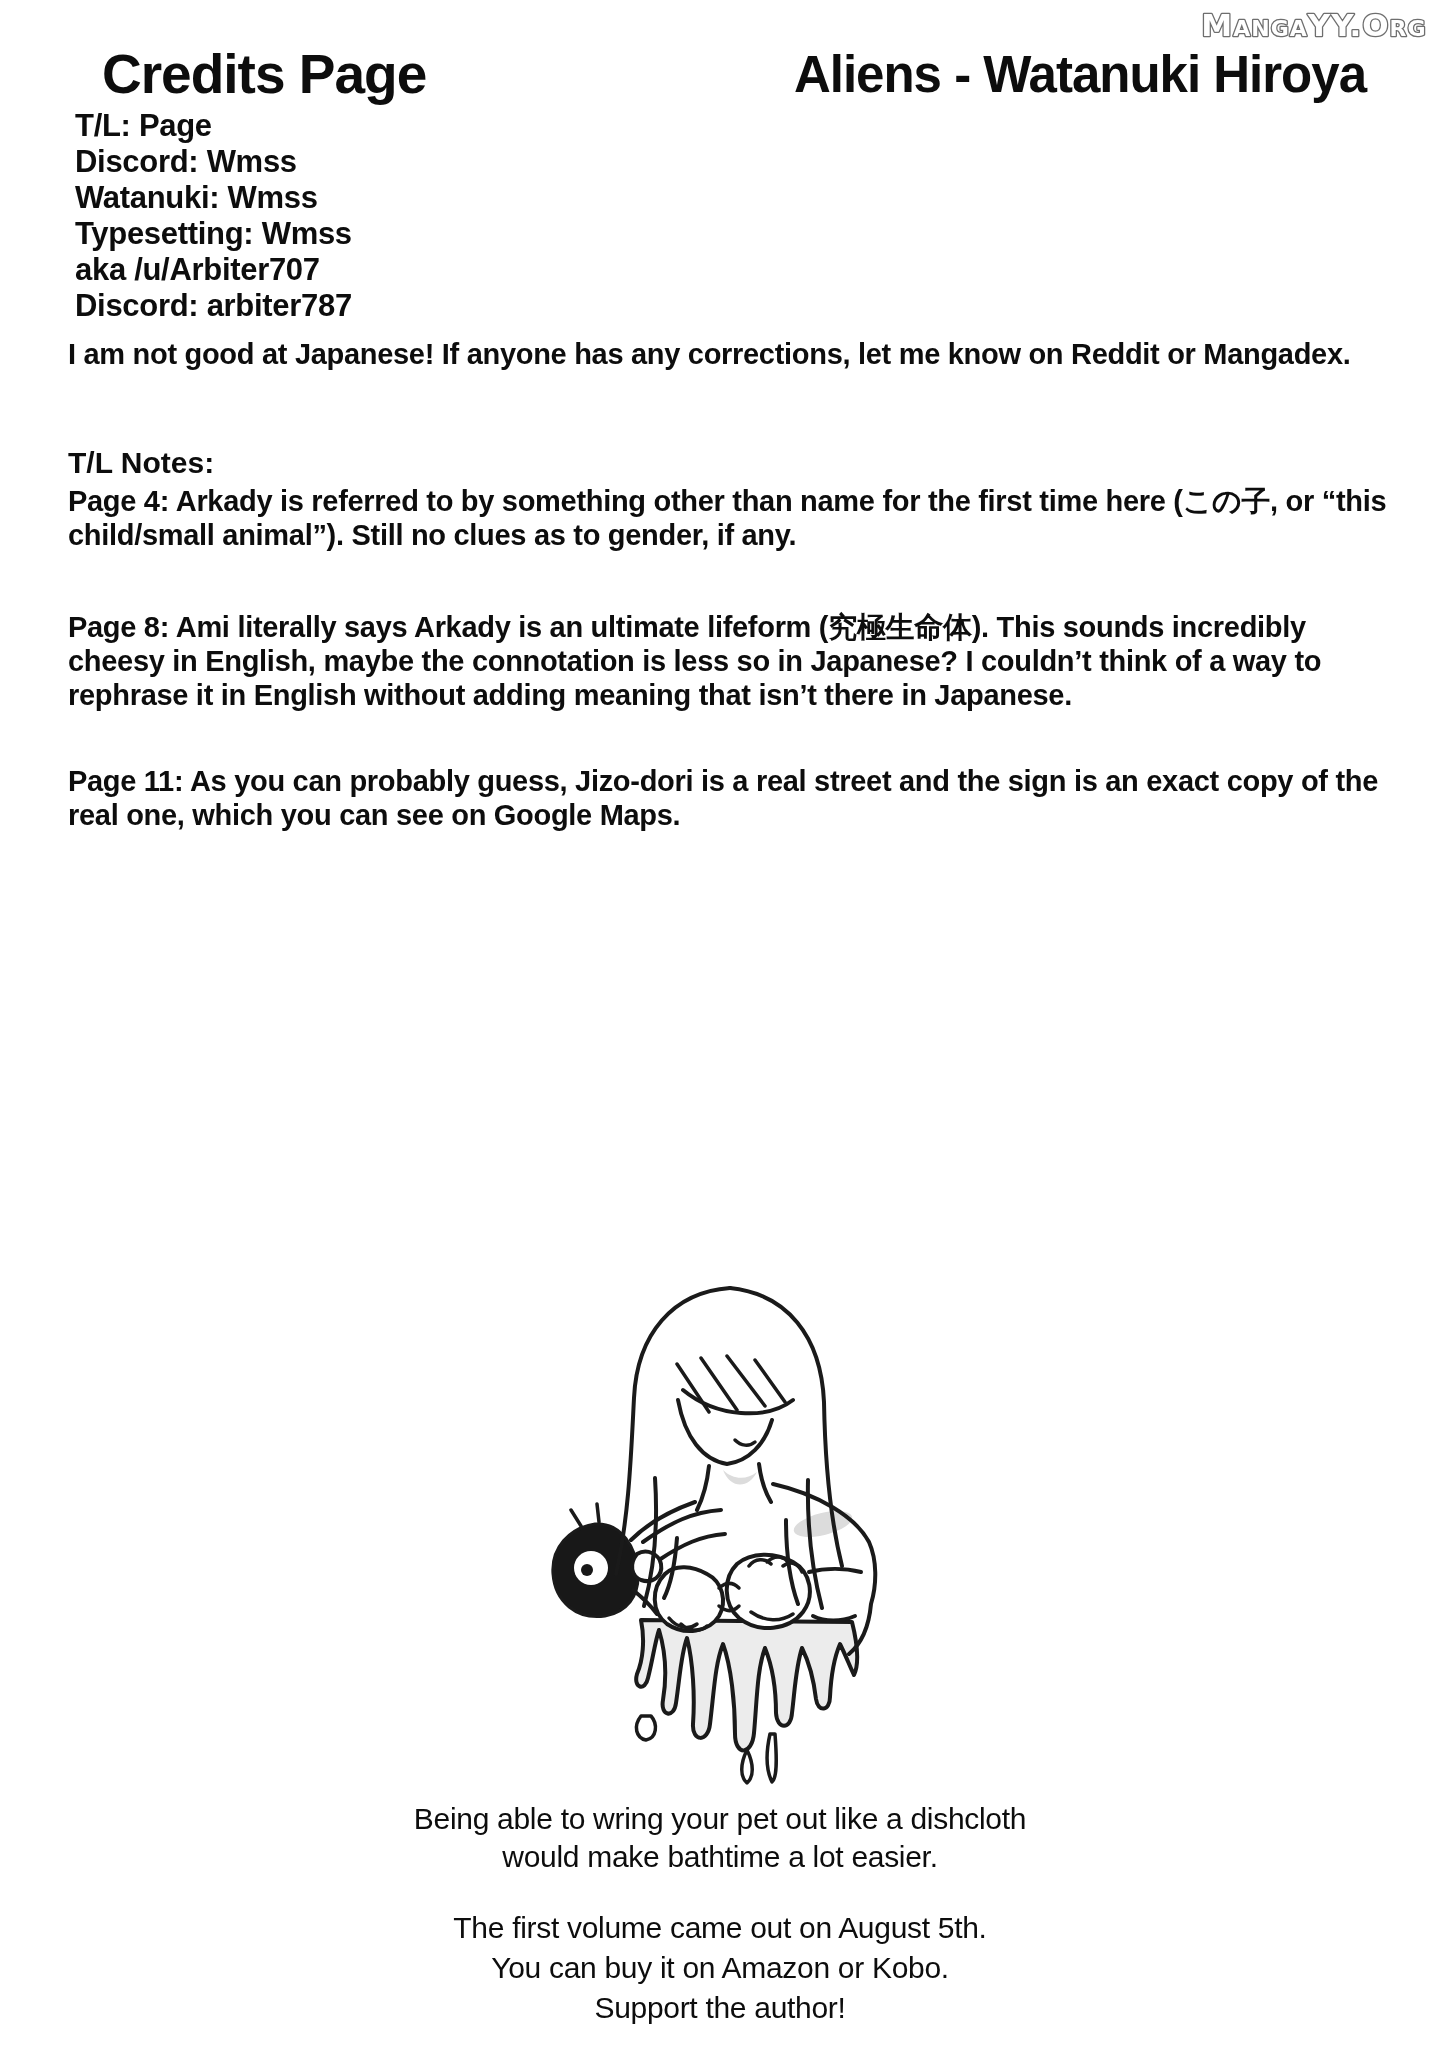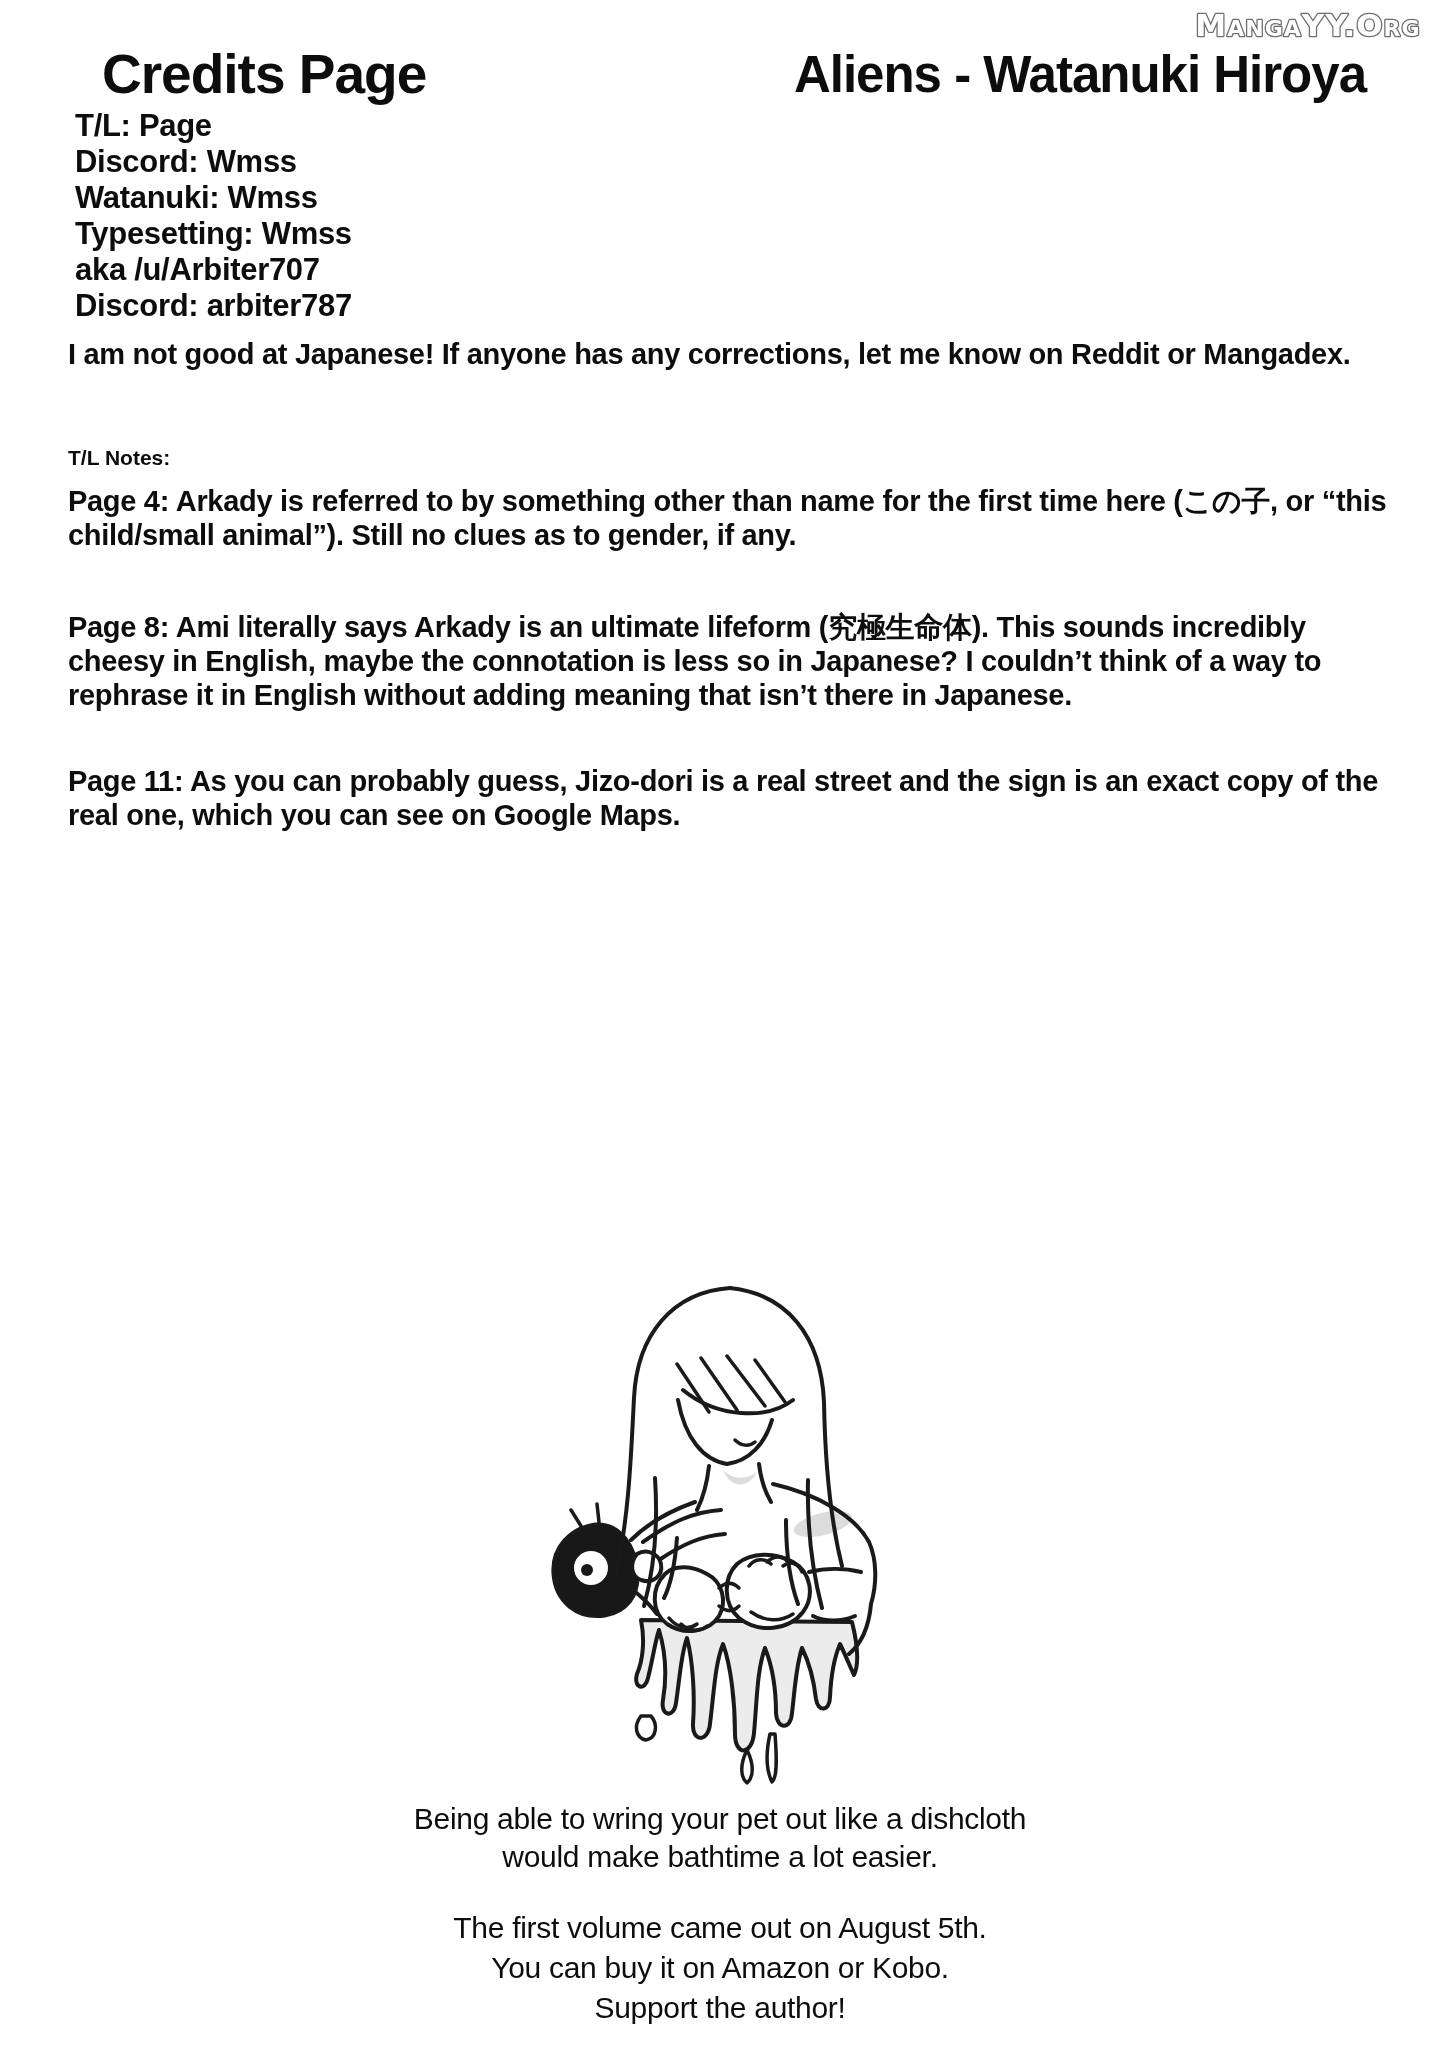--- a/index.html
+++ b/index.html
@@ -11,21 +11,21 @@
     background: #ffffff;
     overflow: hidden;
     font-family: "Liberation Sans", sans-serif;
     color: #0d0d0d;
   }
 
   
   .watermark {
     position: absolute;
     top: 0;
-    right: 12px;
+    right: 6px;
     width: 240px;
     height: 52px;
   }
 
   
   .titles {
     position: absolute;
     top: 42px;
     left: 74px;
     width: 1292px;
@@ -66,21 +66,21 @@
     font-size: 29px;
     font-weight: 700;
     line-height: 34px;
     letter-spacing: -0.3px;
   }
 
   .tl-heading {
     position: absolute;
     top: 446px;
     left: 68px;
-    font-size: 21px;
+    font-size: 30px;
     font-weight: 700;
   }
 
   .note {
     position: absolute;
     left: 68px;
     width: 1330px;
     font-size: 29px;
     font-weight: 700;
     line-height: 34px;

